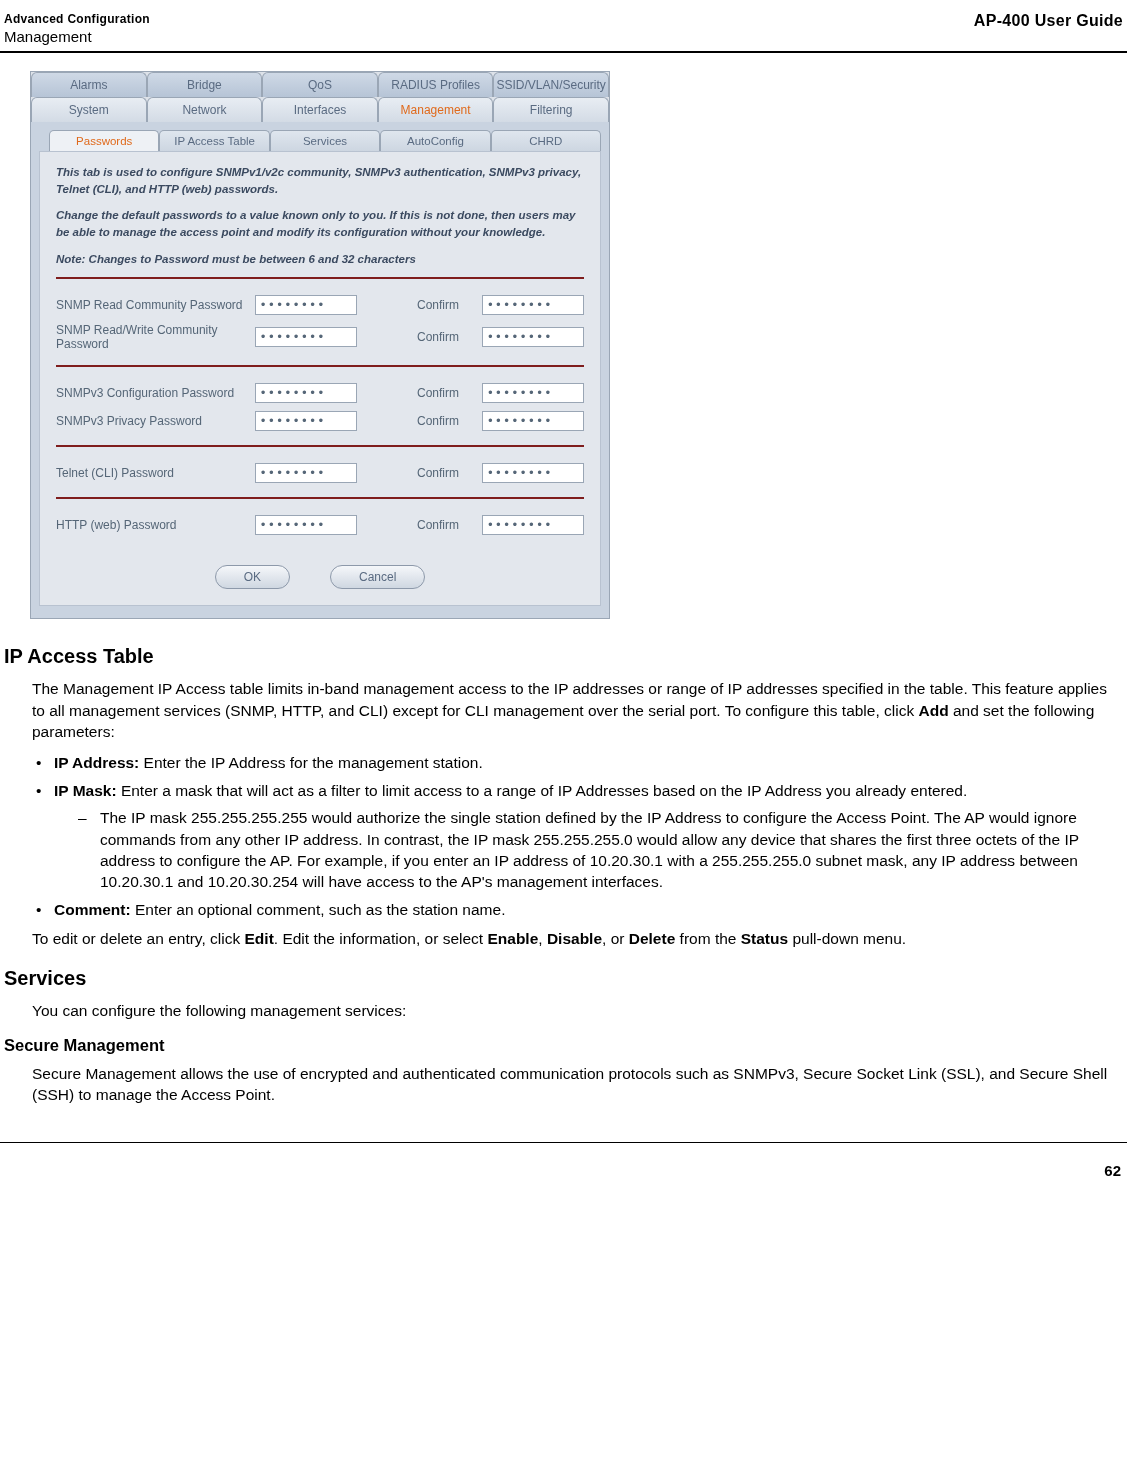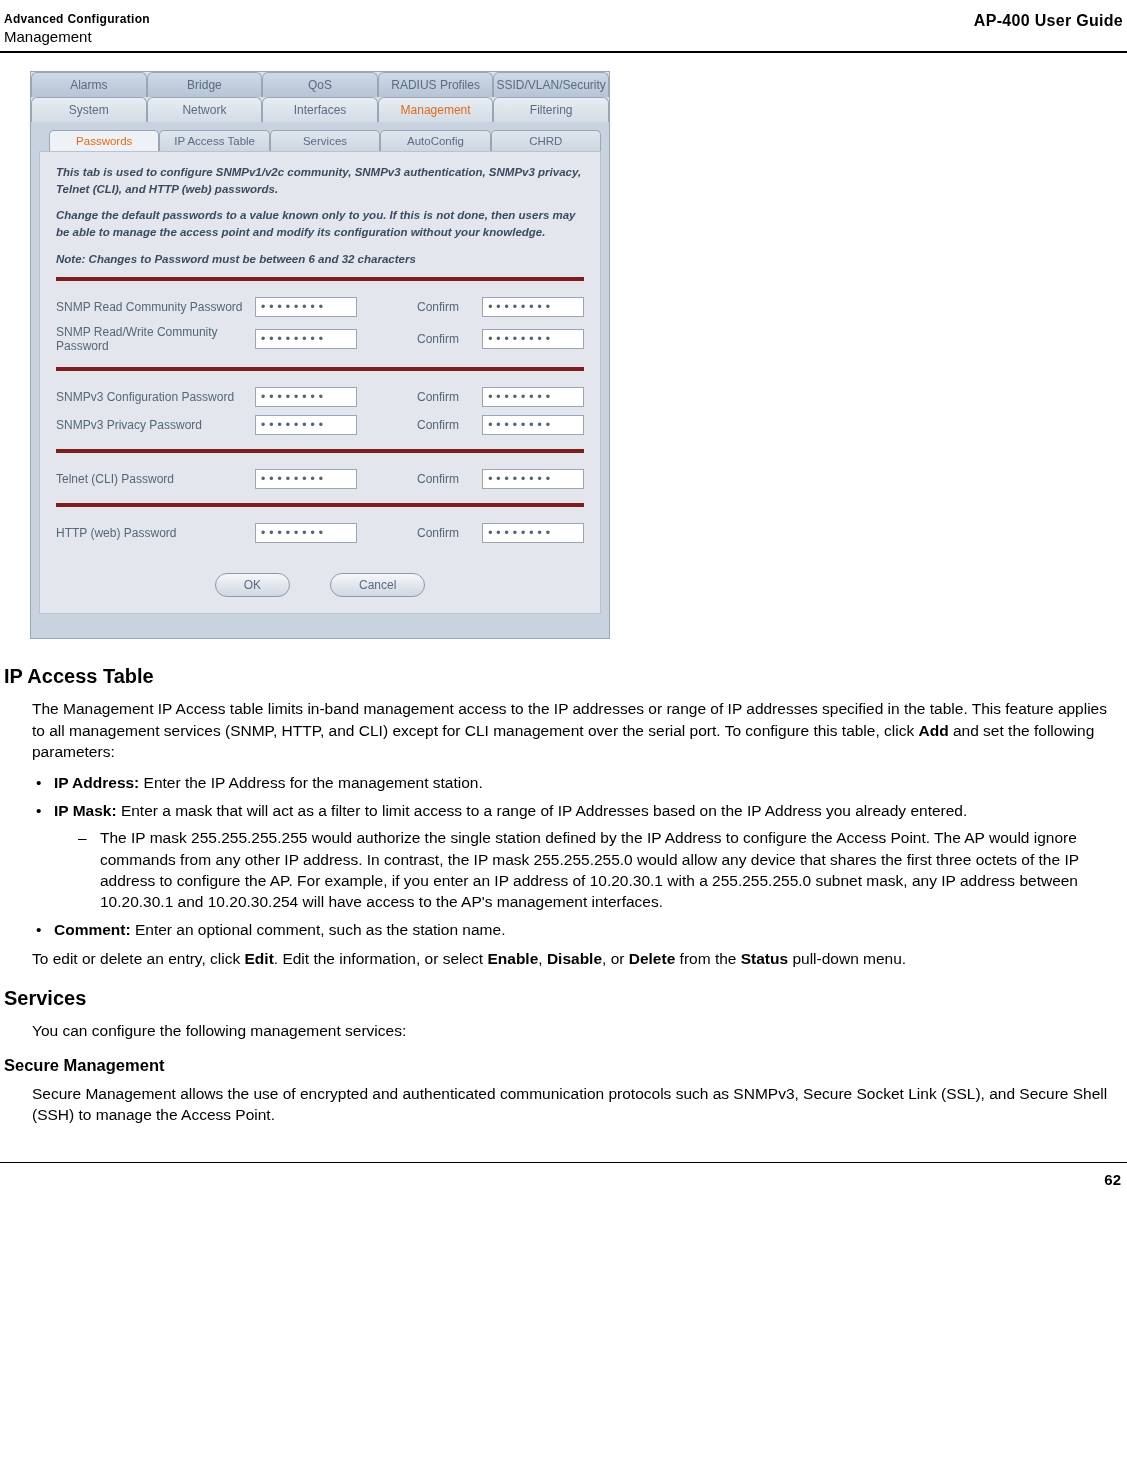--- a/index.html
+++ b/index.html
@@ -39,21 +39,21 @@
     font-size: 12px;
     color: #5a6b82;
     padding: 5px 0;
     border-radius: 6px 6px 0 0;
     margin: 0;
   }
   .tab.active { color: #e06a1c; background: linear-gradient(#e8edf3, #dde4ec); }
   .tab-row2 .tab { background: linear-gradient(#e8edf3, #d3dbe5); }
   .second-row-wrap {
     background: #c9d3e0;
-    padding: 0 0 16px 0;
+    padding: 0 0 4px 0;
   }
   .sub-tab-row {
     display: flex;
     background: #c9d3e0;
     padding: 8px 8px 0 18px;
   }
   .sub-tab {
     flex: 1;
     background: linear-gradient(#dfe6ee, #cdd6e1);
     border: 1px solid #9aa6b5;
@@ -72,21 +72,21 @@
     padding: 12px 16px 16px 16px;
   }
   .panel-desc {
     font-size: 11.5px;
     color: #3b4a60;
     font-weight: bold;
     font-style: italic;
     line-height: 1.45;
     margin-bottom: 10px;
   }
-  .field-group { border-top: 4px solid #7f1d1d; padding-top: 12px; margin-top: 10px; }
+  .field-group { border-top: 2px solid #7f1d1d; padding-top: 12px; margin-top: 10px; }
   .field-row {
     display: flex;
     align-items: center;
     font-size: 12px;
     color: #556677;
     padding: 4px 0;
   }
   .field-row .lbl { width: 215px; }
   .field-row .pw {
     width: 110px;
@@ -142,21 +142,21 @@
     position: absolute;
     left: 0;
     top: 0;
   }
   .bold { font-weight: bold; }
   h3.sub-h { font-size: 16.5px; font-weight: bold; margin: 14px 0 8px 0; }
 
   .page-footer {
     border-top: 1.5px solid #000;
     margin-top: 16px;
-    padding: 8px 6px 14px 0;
+    padding: 19px 6px 14px 0;
     text-align: right;
     font-weight: bold;
     font-size: 15px;
   }
 </style>
 </head>
 <body>
 
 <div class="page-header">
   <div class="hdr-left">

